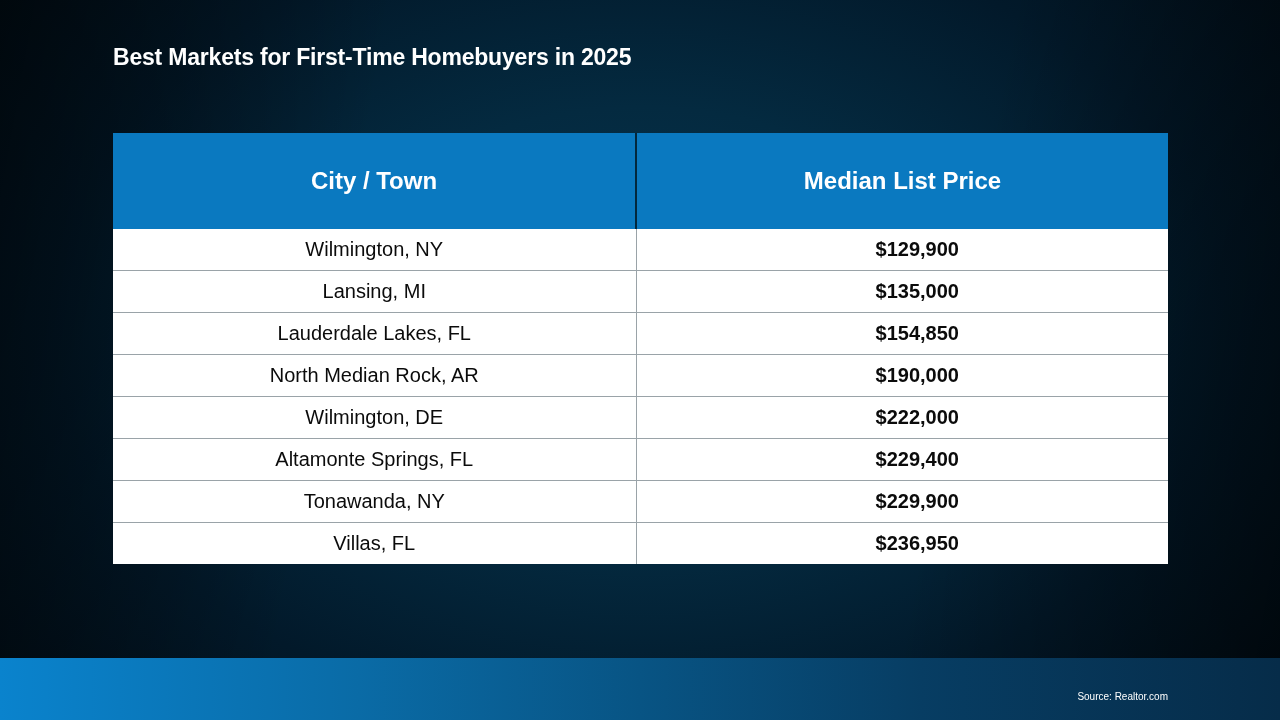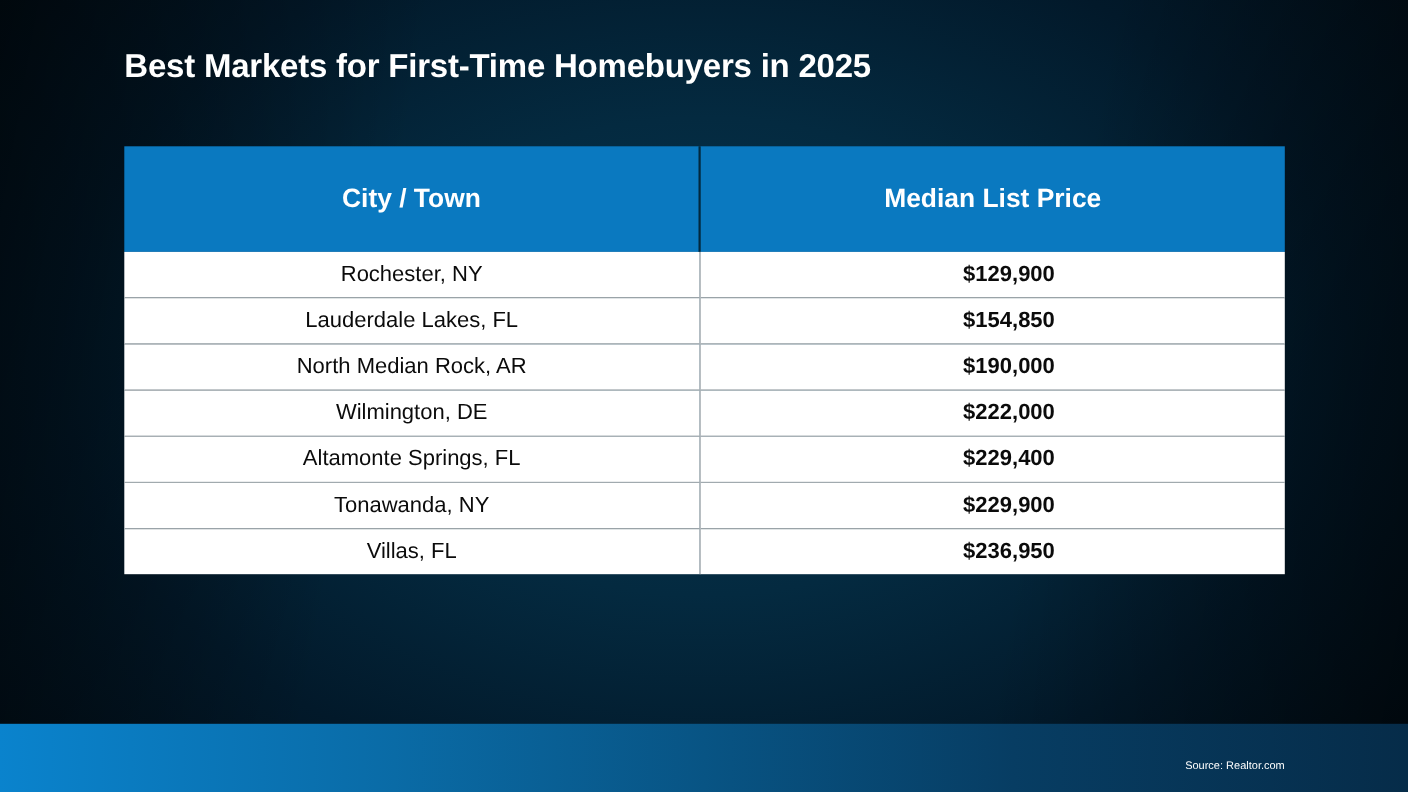--- a/index.html
+++ b/index.html
@@ -24,21 +24,21 @@
   }
   .slide-inner {
     position: absolute;
     left: 0; top: 0; right: 0; bottom: 0;
     background: linear-gradient(100deg, rgba(0,0,0,0.55) 0%, rgba(0,0,0,0.0) 28%, rgba(0,0,0,0.0) 72%, rgba(0,0,0,0.55) 100%);
   }
   .title {
     position: absolute;
     left: 113px;
     top: 44px;
-    font-size: 30px;
+    font-size: 23px;
     font-weight: bold;
     color: #ffffff;
     letter-spacing: -0.2px;
     white-space: nowrap;
   }
   .table-wrap {
     position: absolute;
     left: 113px;
     top: 133px;
     width: 1055px;
@@ -117,22 +117,26 @@
           <col class="c2">
         </colgroup>
       <thead>
         <tr>
           <th>City / Town</th>
           <th>Median List Price</th>
         </tr>
       </thead>
       <tbody>
         <tr>
-          <td class="city">Rochester, NY</td>
+          <td class="city">Wilmington, NY</td>
           <td class="price">$129,900</td>
+        </tr>
+        <tr>
+          <td class="city">Lansing, MI</td>
+          <td class="price">$135,000</td>
         </tr>
         <tr>
           <td class="city">Lauderdale Lakes, FL</td>
           <td class="price">$154,850</td>
         </tr>
         <tr>
           <td class="city">North Median Rock, AR</td>
           <td class="price">$190,000</td>
         </tr>
         <tr>

